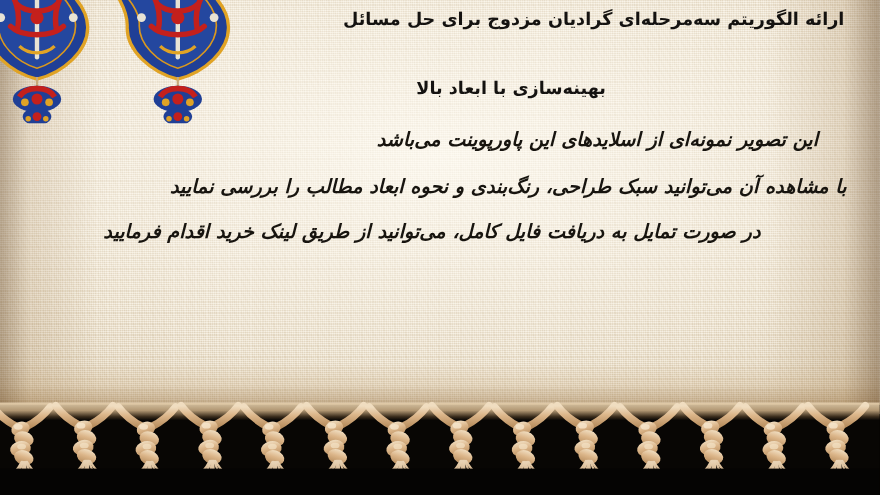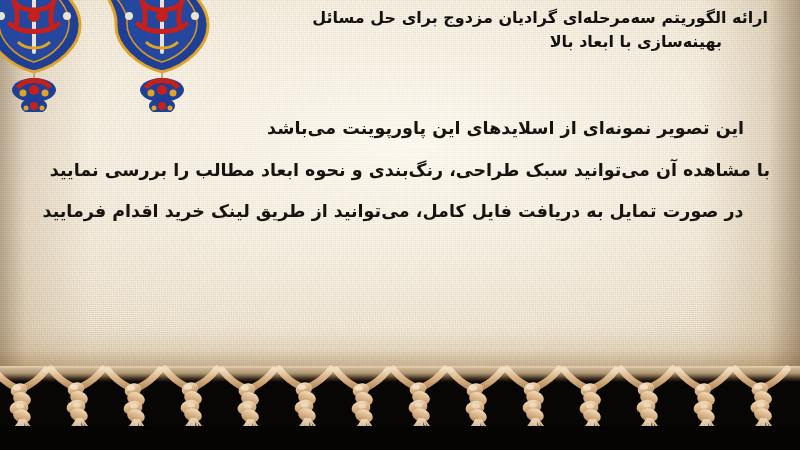--- a/index.html
+++ b/index.html
@@ -151,34 +151,34 @@
     top: 6px;
     width: 560px;
     text-align: right;
     color: #141210;
     font-size: 16px;
     font-weight: bold;
     line-height: 1.52;
     letter-spacing: 0.2px;
   }
   .title-line { display: block; white-space: nowrap; }
-  .title-line.second { padding-right: 46px; }
+  .title-line.second { text-align: center; padding-right: 46px; margin-top: 38px; }
 
   .body-block {
     position: absolute;
     right: 30px;
     top: 108px;
     width: 740px;
     text-align: right;
     color: #17140f;
     font-size: 17.5px;
     line-height: 2.38;
     font-weight: bold;
   }
-  .body-line { display: block; white-space: nowrap; }
+  .body-line { display: block; white-space: nowrap; font-style: italic; }
   .body-line.l1 { padding-right: 26px; }
   .body-line.l2 { padding-right: 0px; }
   .body-line.l3 { padding-right: 14px; text-align: center; }
 </style>
 </head>
 <body>
 
 <div id="slide">
 
   <div class="carpet-field">

